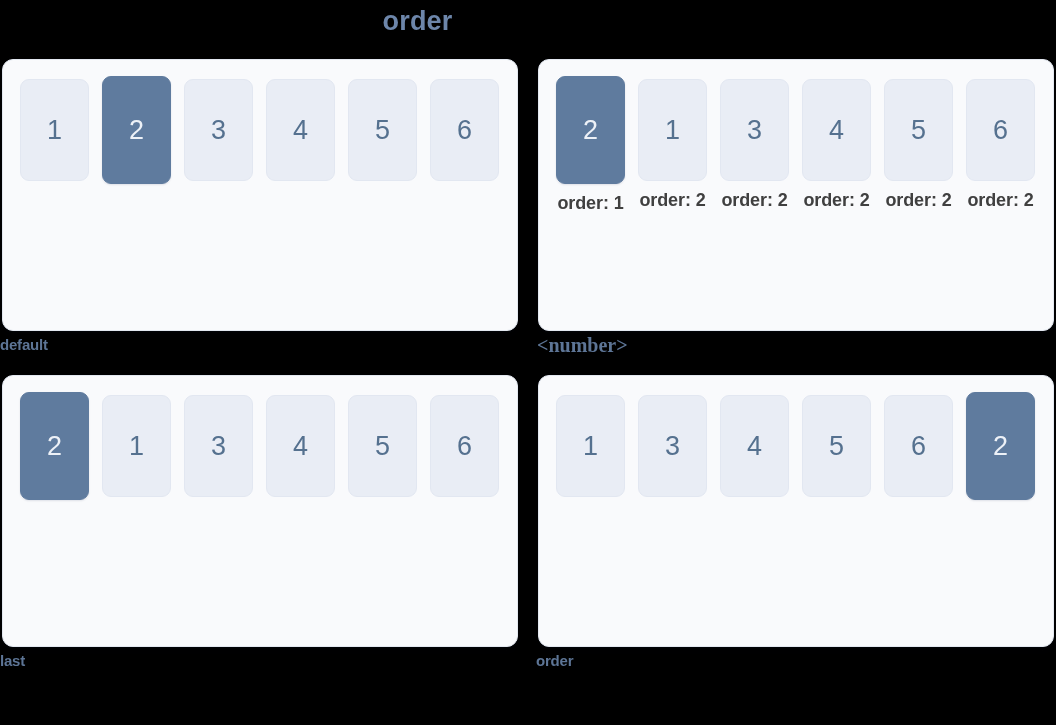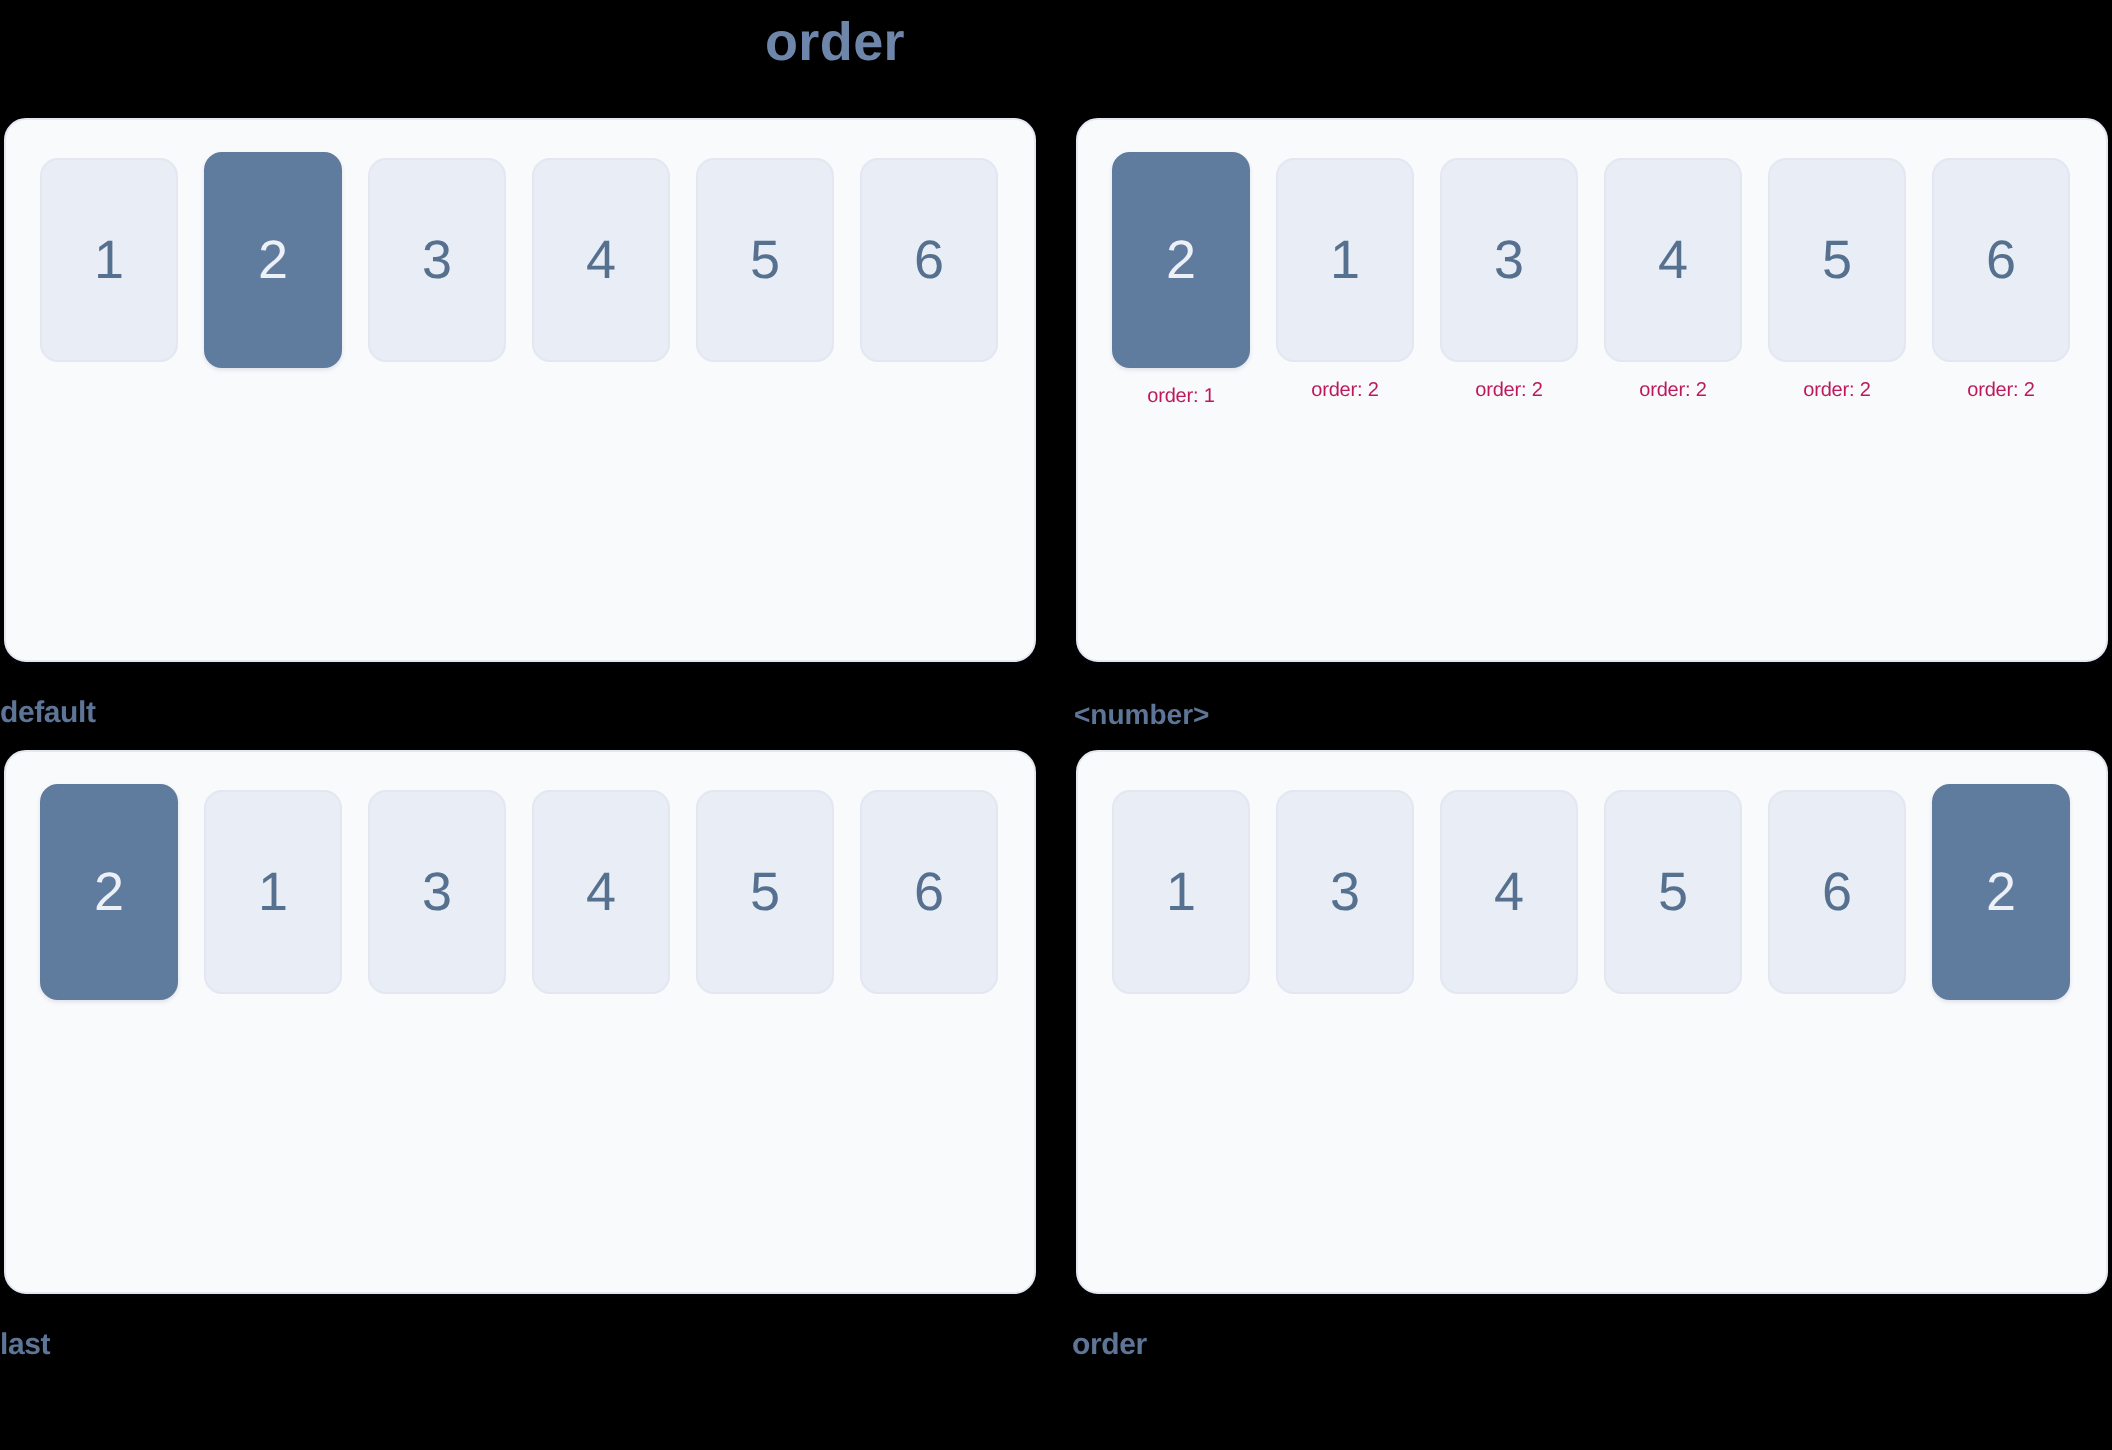--- a/index.html
+++ b/index.html
@@ -94,42 +94,42 @@
     background: #5f7b9e;
     border: 1px solid #5f7b9e;
     color: #edf1f7;
     height: 108px;
     margin-top: -3px;
     box-shadow: 0 1px 2px rgba(30, 45, 80, 0.12);
   }
 
   .card-caption {
     margin-top: 9px;
-    font-size: 10px;
-    font-weight: 400;
-    color: #be185d;
+    font-size: 18px;
+    font-weight: 700;
+    color: #404040;
     white-space: nowrap;
     letter-spacing: -0.1px;
   }
 
   .panel-label {
     position: absolute;
     left: -2px;
-    top: 288px;
+    top: 276px;
     font-size: 15px;
     font-weight: bold;
     color: #5d7596;
     letter-spacing: -0.2px;
     line-height: 20px;
   }
 
   .panel-label.mono {
     left: -1px;
-    font-family: Liberation Sans, sans-serif;
-    font-size: 14px;
+    font-family: Liberation Serif, serif;
+    font-size: 20px;
     letter-spacing: 0px;
   }
 </style>
 </head>
 <body>
 
 <div id="page-title">order</div>
 
 <div id="panel-grid">
     <div class="panel-cell">

